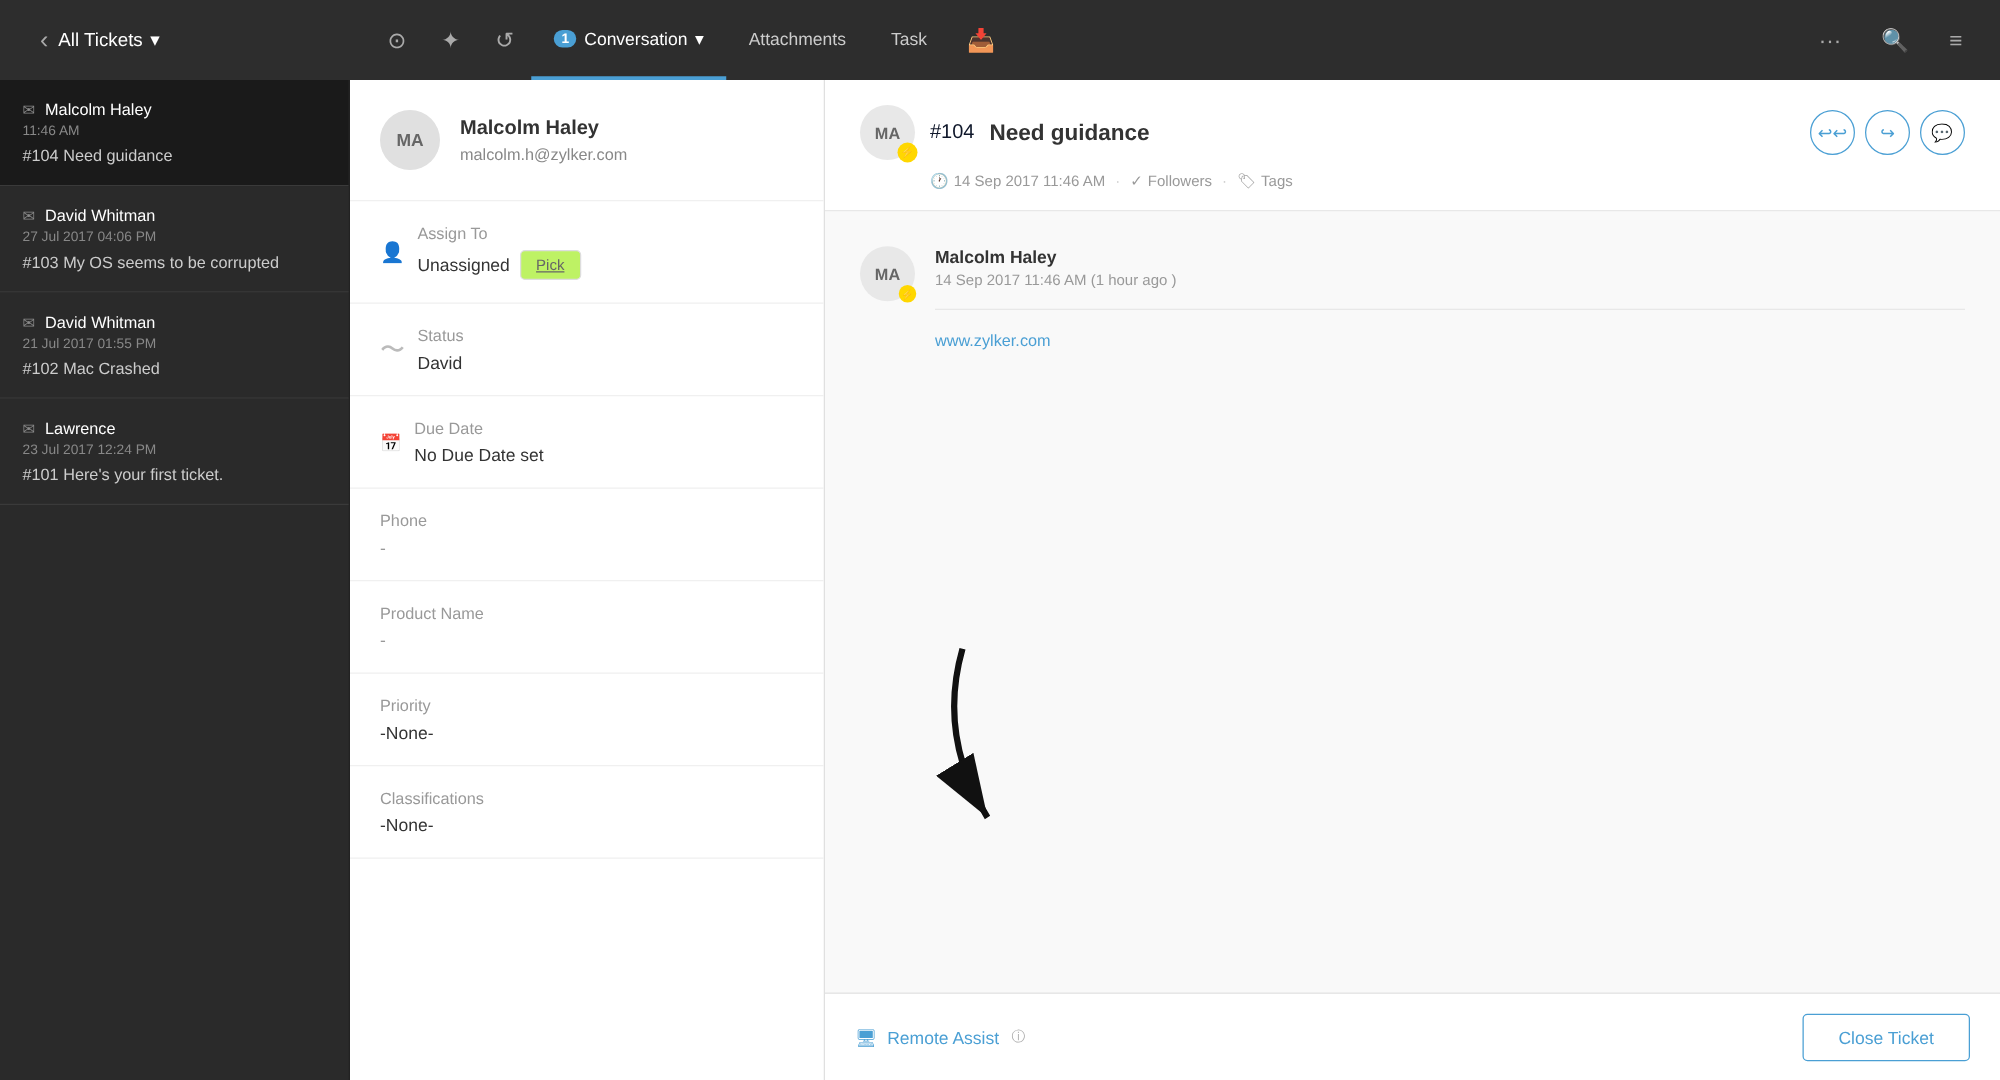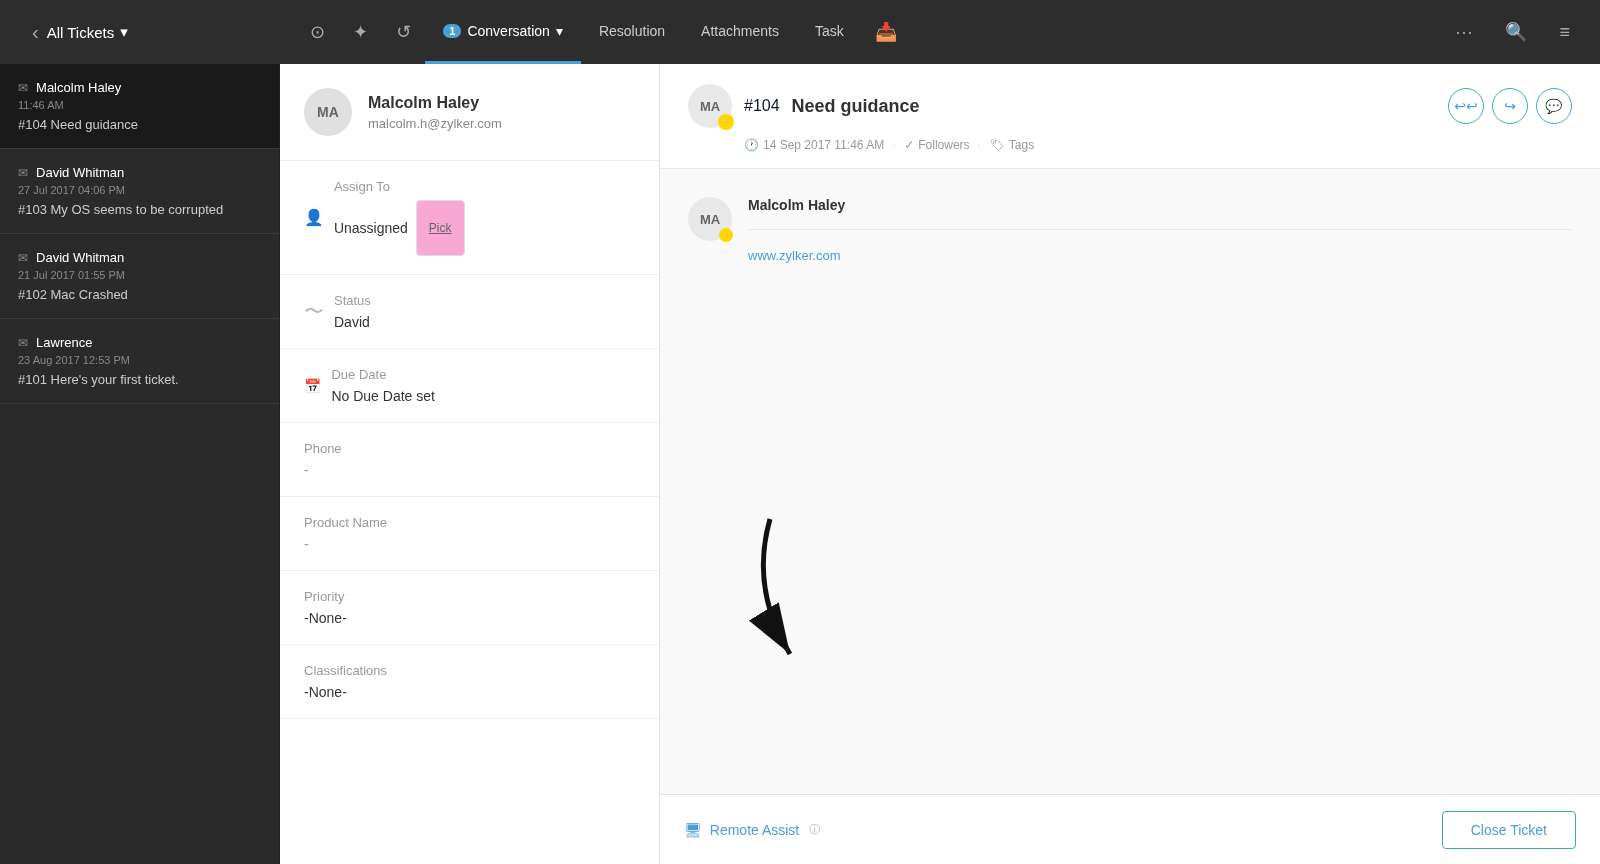--- a/index.html
+++ b/index.html
@@ -70,22 +70,22 @@
     .contact-name { font-size: 16px; font-weight: 600; color: #333; margin-bottom: 4px; }
     .contact-email { font-size: 13px; color: #888; }
 
     .field-section { padding: 18px 24px; border-bottom: 1px solid #f0f0f0; }
     .field-label { font-size: 13px; color: #999; margin-bottom: 6px; }
     .field-value { font-size: 14px; color: #333; font-weight: 500; }
     .field-value.muted { color: #999; }
     .field-row { display: flex; align-items: center; gap: 8px; }
 
     .pick-btn {
-      background: #f9a8d4; border: 1px solid #ddd; color: #666;
-      padding: 20px 12px; border-radius: 4px; font-size: 12px; cursor: pointer; text-decoration: underline;
+      background: #bef264; border: 1px solid #ddd; color: #666;
+      padding: 4px 12px; border-radius: 4px; font-size: 12px; cursor: pointer; text-decoration: underline;
     }
 
     
     .right-panel {
       flex: 1; background: #f9f9f9; display: flex; flex-direction: column; overflow: hidden;
     }
     .ticket-header {
       background: #fff; border-bottom: 1px solid #e8e8e8;
       padding: 20px 28px 16px;
     }
@@ -172,23 +172,20 @@
     <button class="nav-icon-btn">
       <span>↺</span>
     </button>
 
     <button class="nav-tab active">
       <span class="badge">1</span>
       <span>Conversation</span>
       <span>▾</span>
     </button>
     <button class="nav-tab">
-      <span>Resolution</span>
-    </button>
-    <button class="nav-tab">
       <span>Attachments</span>
     </button>
     <button class="nav-tab">
       <span>Task</span>
     </button>
     <button class="nav-icon-btn">
       <span>📥</span>
     </button>
   </div>
   <div class="nav-right">
@@ -233,21 +230,21 @@
       </div>
       <div class="ticket-item-time">21 Jul 2017 01:55 PM</div>
       <div class="ticket-item-subject">#102  Mac Crashed</div>
     </div>
 
     <div class="ticket-item">
       <div class="ticket-item-header">
         <span class="envelope-icon">✉</span>
         <span class="ticket-item-name">Lawrence</span>
       </div>
-      <div class="ticket-item-time">23 Aug 2017 12:53 PM</div>
+      <div class="ticket-item-time">23 Jul 2017 12:24 PM</div>
       <div class="ticket-item-subject">#101  Here's your first ticket.</div>
     </div>
 
   </div>
 
   <div class="middle-panel">
 
     <div class="contact-header">
       <div class="avatar-circle">MA</div>
       <div>
@@ -357,20 +354,21 @@
 
     <div class="conversation-area" style="position:relative;">
 
       <div class="message-item">
         <div class="msg-avatar">
           <span>MA</span>
           <span class="badge-small">⚡</span>
         </div>
         <div class="msg-content">
           <div class="msg-sender">Malcolm Haley</div>
+          <div class="msg-time">14 Sep 2017 11:46 AM (1 hour ago )</div>
           <hr class="msg-divider">
           <a class="msg-link" href="#">www.zylker.com</a>
         </div>
       </div>
 
       <svg class="arrow-svg" style="position:absolute;left:60px;top:340px;width:120px;height:160px;pointer-events:none;" viewBox="0 0 120 160">
         <defs>
           <marker id="arrowhead" markerWidth="10" markerHeight="7" refX="10" refY="3.5" orient="auto">
             <polygon points="0 0, 10 3.5, 0 7" fill="#111"></polygon>
           </marker>

